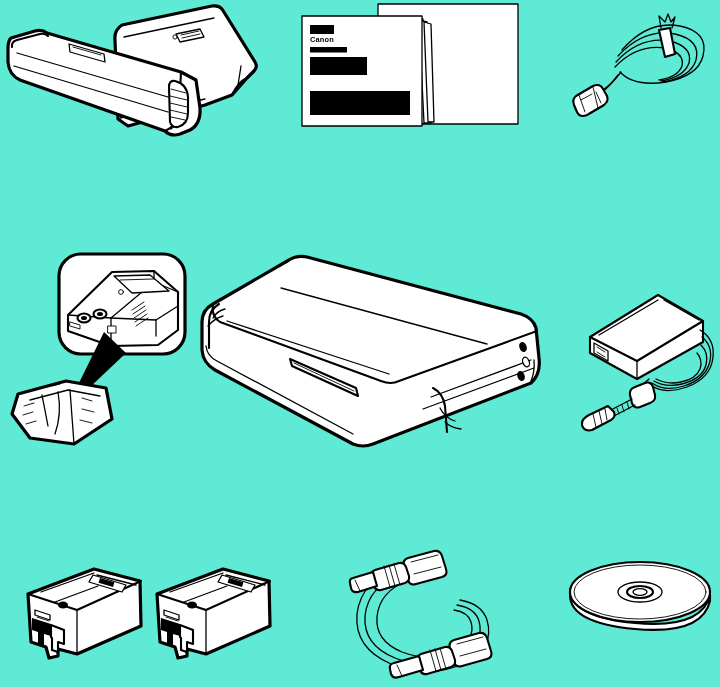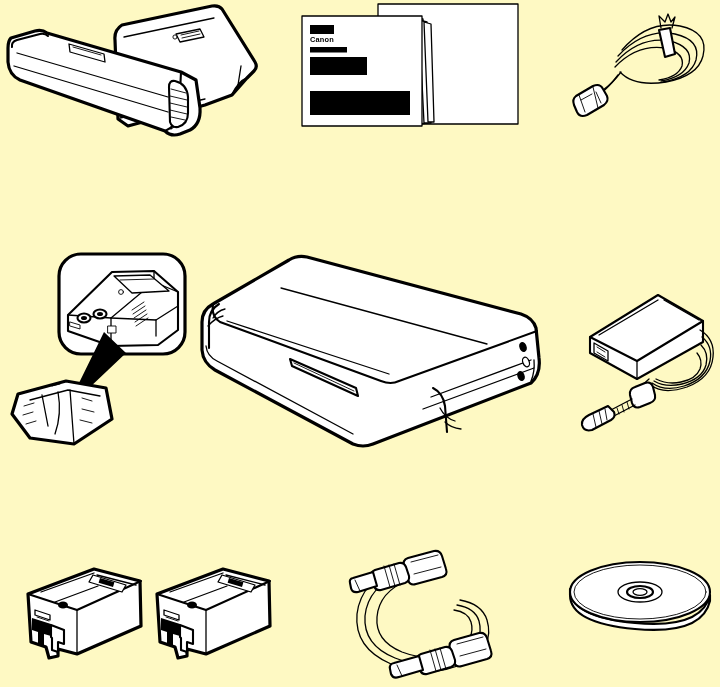--- a/index.html
+++ b/index.html
@@ -2,21 +2,21 @@
 <html><head>
 <meta charset="utf-8">
 <title>Printer Box Contents Illustration</title>
 <style>
   html,body{margin:0;padding:0;background:#ffffff;}
   body{
     width:720px;height:687px;
     font-family:"Liberation Sans", sans-serif;
     overflow:hidden;position:relative;
   }
-  #sheet{position:relative;width:720px;height:687px;background:#fef9c3;}
+  #sheet{position:relative;width:720px;height:687px;background:#5eead4;}
   .item{position:absolute;}
   svg{display:block;overflow:visible;}
   .ln{fill:none;stroke:#000;stroke-linecap:round;stroke-linejoin:round;}
   .w-out{stroke-width:3.2;}
   .w-mid{stroke-width:2.1;}
   .w-thin{stroke-width:1.3;}
   .w-hair{stroke-width:0.9;}
   .fw{fill:#ffffff;stroke:#000;stroke-linejoin:round;stroke-linecap:round;}
   .fk{fill:#000000;stroke:none;}
   .fk-o{fill:#000000;stroke:#000;stroke-width:1.2;stroke-linejoin:round;}

